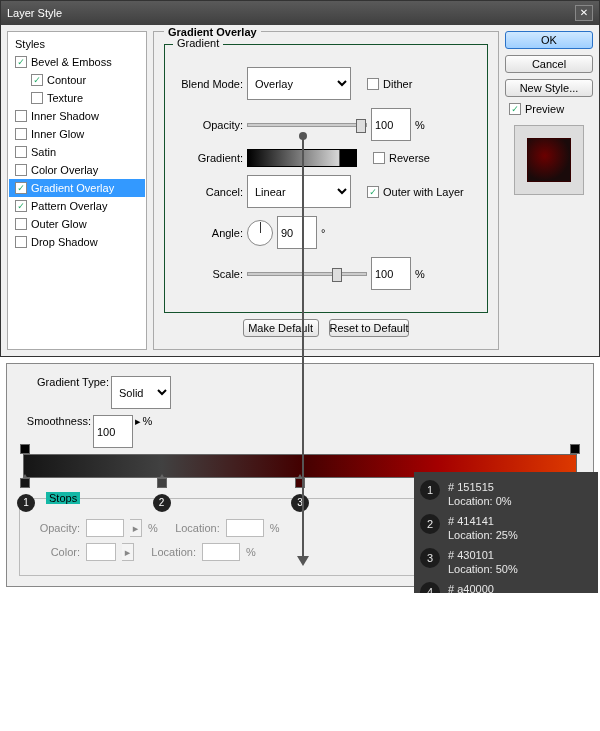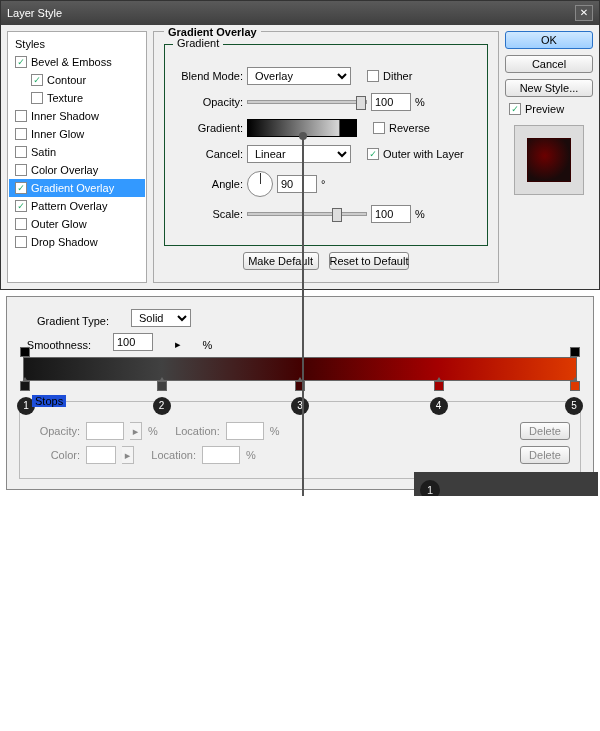--- a/index.html
+++ b/index.html
@@ -17,40 +17,40 @@
 .cb { width: 12px; height: 12px; border: 1px solid #888; background: #fff; display: inline-flex; align-items: center; justify-content: center; font-size: 9px; color: #2a6; }
 .cb.checked::after { content: "✓"; }
 
 .main { flex: 1; }
 .fieldset { border: 1px solid #aaa; padding: 8px 10px 12px; position: relative; }
 .legend { position: relative; top: -14px; background: #f0f0f0; padding: 0 4px; display: inline-block; font-weight: bold; }
 .fieldset-inner { border: 1px solid #14532d; padding: 10px 10px 14px; margin-top: -8px; position: relative; }
 .legend2 { position: relative; top: -18px; left: -2px; background: #f0f0f0; padding: 0 4px; display: inline-block; }
 .row { display: flex; align-items: center; gap: 4px; margin-bottom: 8px; }
 .lbl { width: 68px; text-align: right; }
-select, .txt { border: 1px solid #888; background: #fff; height: 18px; padding: 1px 3px; font-size: 11px; }
+select, .txt { border: 1px solid #888; background: #fff; height: 33px; padding: 1px 3px; font-size: 11px; }
 .txt { width: 40px; text-align: left; }
 .slider { flex: 0 0 120px; height: 4px; background: #ccc; border: 1px solid #999; position: relative; }
 .slider .thumb { position: absolute; top: -5px; width: 10px; height: 14px; background: #ddd; border: 1px solid #666; }
 .gradswatch { width: 110px; height: 18px; border: 1px solid #000; background: linear-gradient(to right, #000, #fff); position: relative; }
 .gradswatch::after { content: ""; position: absolute; right: 0; top: 0; width: 16px; height: 100%; background: #000; border-left: 1px solid #555; }
 .gradswatch .dd { position: absolute; right: 3px; top: 4px; width: 0; height: 0; border-left: 4px solid transparent; border-right: 4px solid transparent; border-top: 5px solid #fff; }
 .angle-dial { width: 26px; height: 26px; border: 1px solid #888; border-radius: 50%; position: relative; background: #fff; }
 .angle-dial::after { content: ""; position: absolute; width: 1px; height: 11px; background: #333; left: 12px; top: 1px; }
 .btn { background: linear-gradient(#fdfdfd,#e4e4e4); border: 1px solid #888; border-radius: 3px; padding: 2px 0; min-width: 76px; text-align: center; }
 .btnbar { display: flex; gap: 10px; justify-content: center; margin-top: 6px; }
 
 .rcol { width: 88px; display: flex; flex-direction: column; gap: 6px; align-items: stretch; }
 .rcol .btn { min-width: 0; }
 .ok { background: linear-gradient(#cfe8ff,#9fcfff); border: 1px solid #2a72c8; }
 .preview { width: 70px; height: 70px; border: 1px solid #aaa; background: #ddd; margin: 4px auto 0; display: flex; align-items: center; justify-content: center; }
 .preview-inner { width: 44px; height: 44px; background: radial-gradient(circle at 40% 40%, #6b0000, #1a0a0a 70%); border: 1px solid #300; }
 
 .editor { border: 1px solid #888; margin: 6px; padding: 12px 12px 10px; background: #f0f0f0; position: relative; }
-.editor .erow { display: flex; align-items: flex-end; gap: 22px; margin-bottom: 6px; }
+.editor .erow { display: flex; align-items: flex-start; gap: 2px; margin-bottom: 6px; }
 .gradbar-wrap { margin: 6px 4px 20px; position: relative; }
 .gradbar { height: 24px; border: 1px solid #666; background: linear-gradient(to right, #151515 0%, #414141 25%, #430101 50%, #a40000 75%, #dd3900 100%); }
 .ostop { position: absolute; top: -10px; width: 10px; height: 10px; background: #000; border: 1px solid #666; }
 .cstop { position: absolute; bottom: -10px; width: 10px; height: 10px; border: 1px solid #666; }
 .cstop::before { content: ""; position: absolute; top: -5px; left: 1px; width: 0; height: 0; border-left: 3px solid transparent; border-right: 3px solid transparent; border-bottom: 5px solid #666; }
 .marker { position: absolute; width: 18px; height: 18px; background: #222; border-radius: 50%; color: #fff; text-align: center; line-height: 18px; font-size: 10px; }
 .stops-box { border: 1px solid #bbb; padding: 8px 10px; margin-top: 6px; }
 .stops-box .srow { display: flex; align-items: center; gap: 6px; margin-bottom: 6px; color: #888; }
 .stops-box .srow .lbl { width: 50px; }
 .stops-box input { width: 38px; height: 18px; border: 1px solid #bbb; background: #fff; }
@@ -222,21 +222,21 @@
     <div class="cstop" style="left:calc(50% - 5px);background:#430101"></div>
     <div class="cstop" style="left:calc(75% - 5px);background:#a40000"></div>
     <div class="cstop" style="right:-3px;background:#dd3900"></div>
     <div class="marker" style="left:-6px;bottom:-34px">1</div>
     <div class="marker" style="left:calc(25% - 9px);bottom:-34px">2</div>
     <div class="marker" style="left:calc(50% - 9px);bottom:-34px">3</div>
     <div class="marker" style="left:calc(75% - 9px);bottom:-34px">4</div>
     <div class="marker" style="right:-6px;bottom:-34px">5</div>
   </div>
   <div class="stops-box">
-    <div style="position:relative;top:-15px;left:2px;background:#1d4ed8;display:inline-block;padding:0 3px">Stops</div>
+    <div style="position:relative;top:-15px;left:16px;background:#14b8a6;display:inline-block;padding:0 3px">Stops</div>
     <div class="srow">
       <span class="lbl">Opacity:</span>
       <input style="">
           <span class="arrow">▸</span>
           <span>%</span>
       <span class="lbl" style="width:56px">Location:</span>
       <input style="">
           <span>%</span>
       <span style="flex:1"></span>
       <div class="btn" style="min-width:50px;color:#888">Delete</div>
@@ -250,20 +250,21 @@
           <span>%</span>
       <span style="flex:1"></span>
       <div class="btn" style="min-width:50px;color:#888">Delete</div>
     </div>
   </div>
 </div>
 
 <div class="infobox" id="infobox">
       <div class="irow">
         <div class="num">1</div>
+        <div class="txtc"># 151515<br>Location: 0%</div>
       </div>
       <div class="irow">
         <div class="num">2</div>
         <div class="txtc"># 414141<br>Location: 25%</div>
       </div>
       <div class="irow">
         <div class="num">3</div>
         <div class="txtc"># 430101<br>Location: 50%</div>
       </div>
       <div class="irow">

